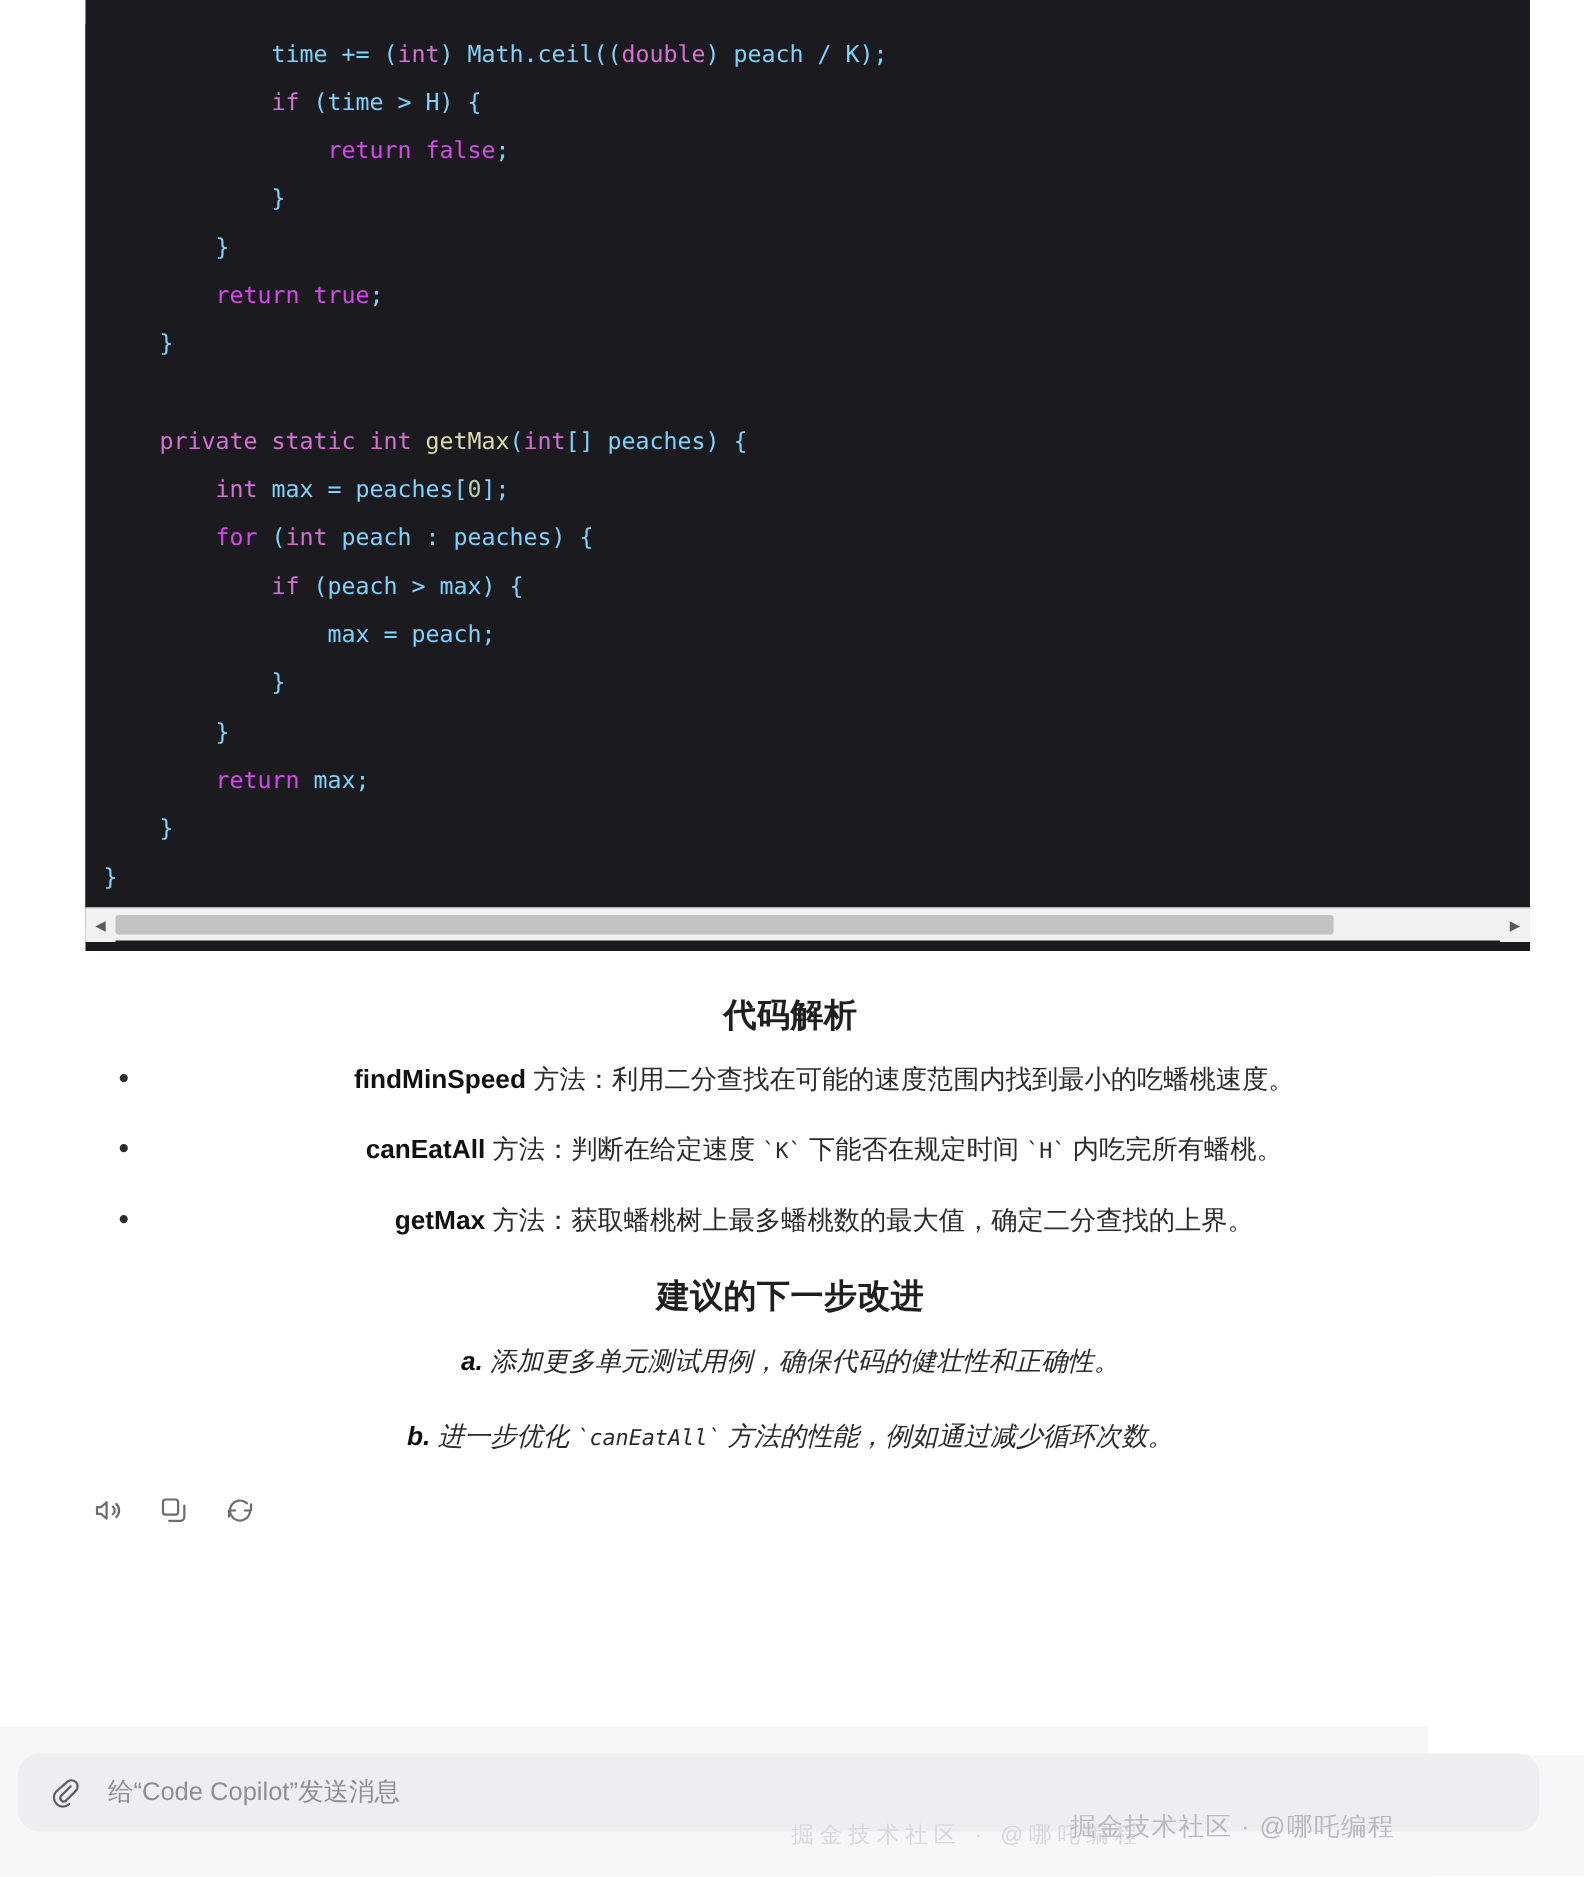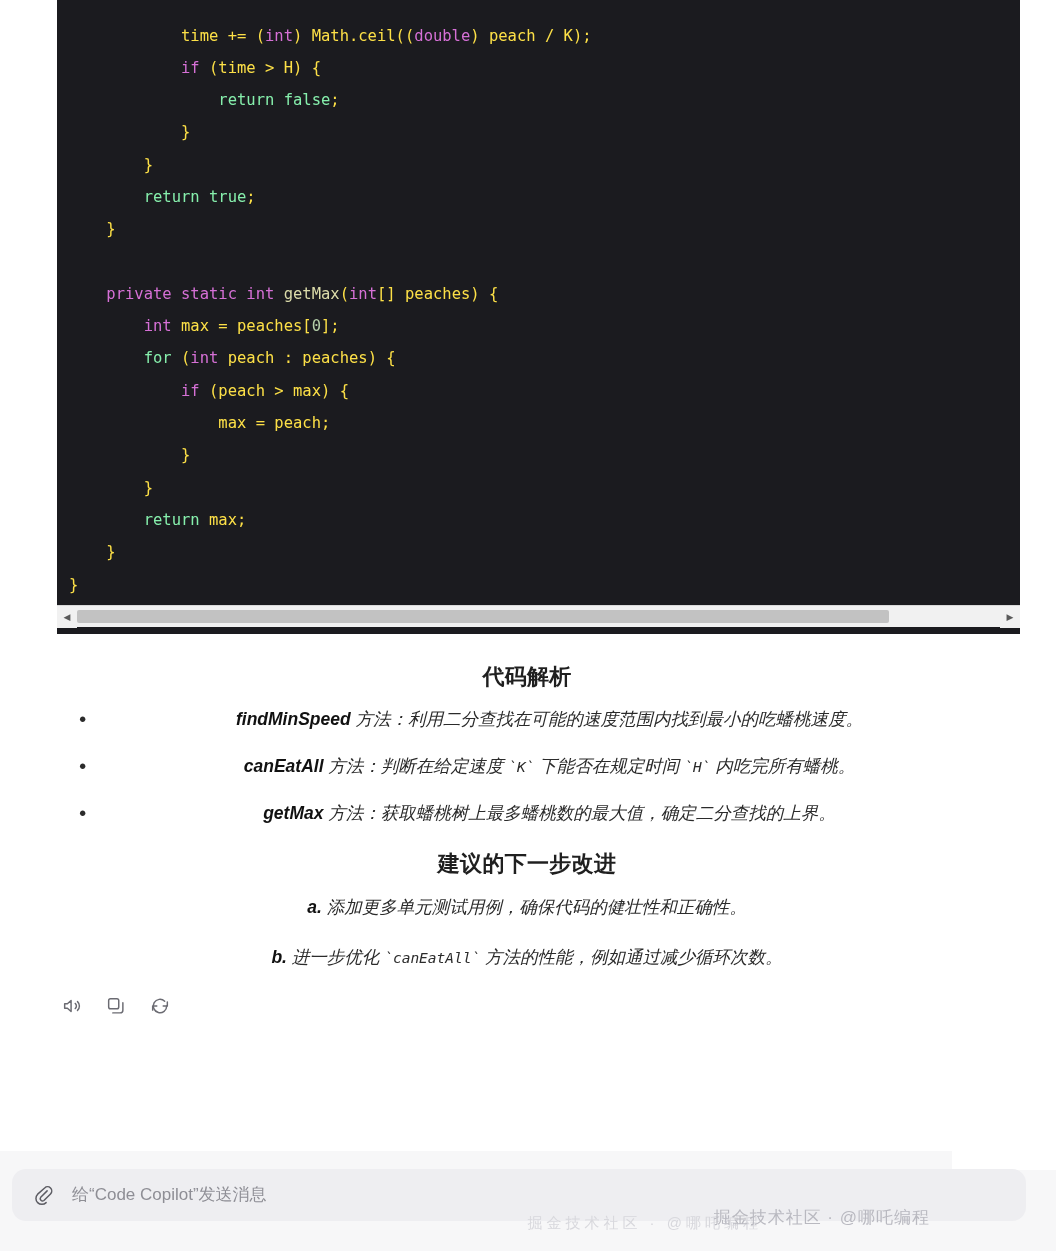--- a/index.html
+++ b/index.html
@@ -40,24 +40,24 @@
     color: #e6e6e6;
     font-family: "DejaVu Sans Mono", "Liberation Mono", monospace;
     font-size: 15.5px;
     line-height: 32.3px;
     padding: 4px 0 18px 0;
     white-space: pre;
     overflow: hidden;
   }
   .code-block .ln { display: block; padding-left: 12px; }
   .kw   { color: #d670d6; }
-  .kw2  { color: #86efac; }
+  .kw2  { color: #d946ef; }
   .fn   { color: #dcdcaa; }
   .num  { color: #b5cea8; }
-  .pl   { color: #fde047; }
+  .pl   { color: #7dd3fc; }
 
   
   .code-scrollbar {
     position: absolute;
     left: 57px;
     top: 605px;
     width: 963px;
     height: 22px;
     background: #f1f1f1;
     border-top: 1px solid #d9d9d9;
@@ -84,21 +84,20 @@
     font-size: 22px;
     font-weight: bold;
     color: #1f1f1f;
     margin: 22px 0 14px 0;
     letter-spacing: .3px;
   }
   ul.bullets {
     margin: 0 0 8px 0;
     padding-left: 45px;
     list-style: none;
-    font-style: italic;
   }
   ul.bullets li {
     position: relative;
     font-size: 17.5px;
     color: #2b2b2b;
     line-height: 1.55;
     margin-bottom: 20px;
   }
   ul.bullets li::before {
     content: "•";

